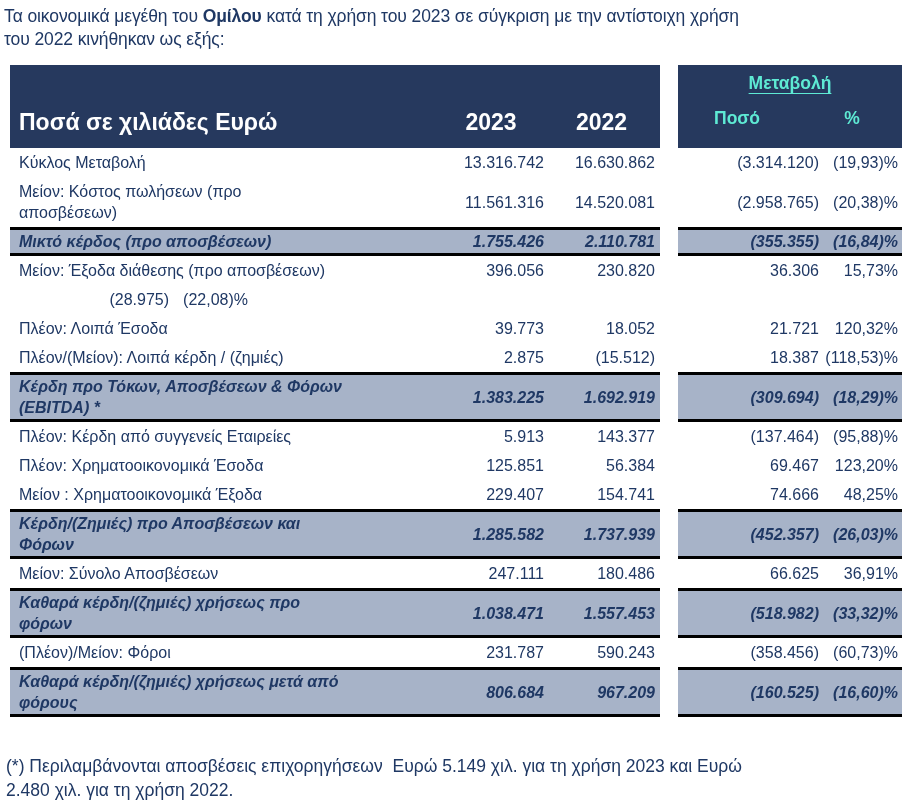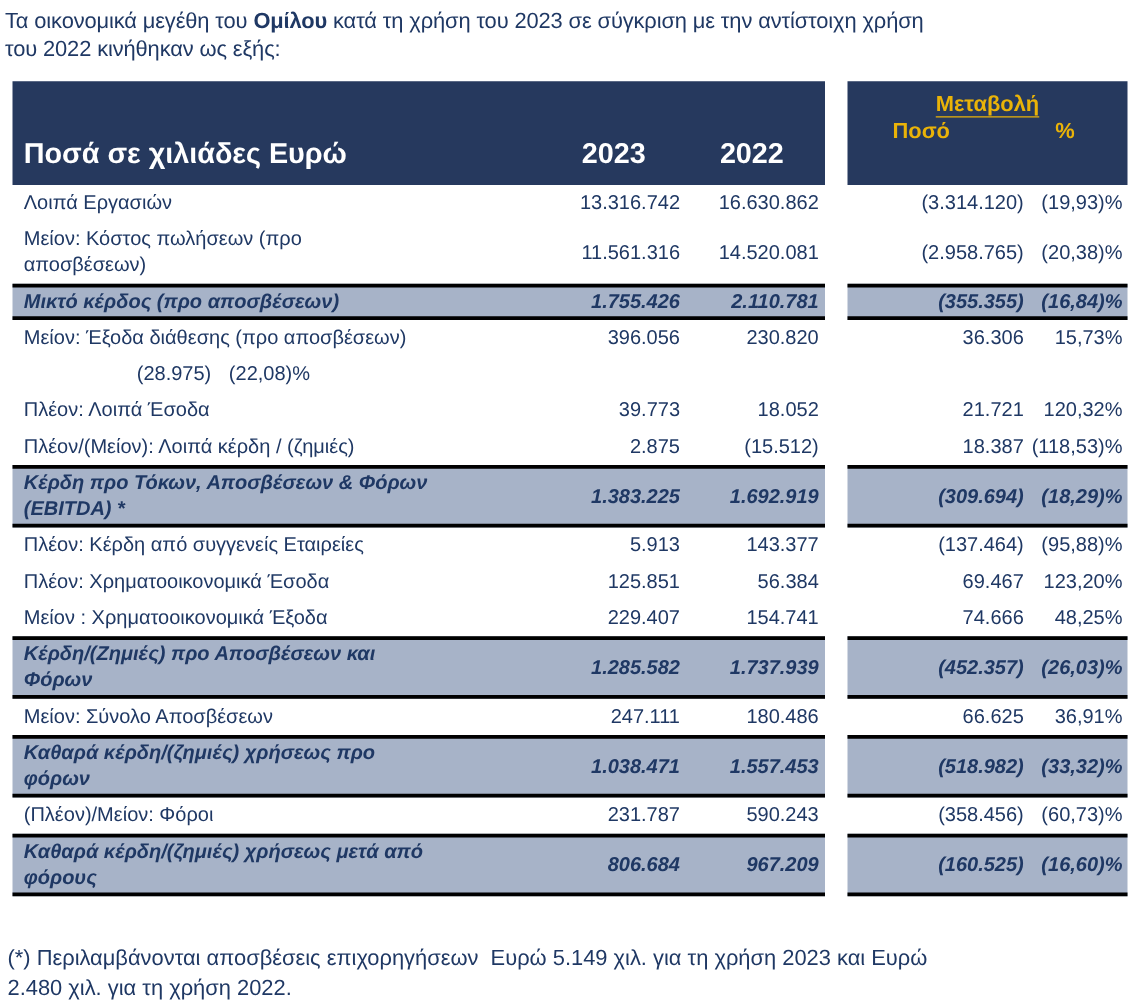--- a/index.html
+++ b/index.html
@@ -26,27 +26,27 @@
   .num{text-align:right;}
   .c2023{width:110px;padding-right:4px;}
   .c2022{width:112px;padding-right:5px;}
   .amt{flex:1;padding-right:1px;}
   .pct{width:82px;padding-right:4px;}
 
   
   .thead{display:flex;height:83px;}
   .thead .lblock{background:var(--navy);color:#fff;font-weight:bold;
     align-items:flex-end;padding-bottom:15px;font-size:23px;}
-  .thead .rblock{background:var(--navy);color:#eab308;font-weight:bold;
+  .thead .rblock{background:var(--navy);color:#5eead4;font-weight:bold;
     flex-direction:column;align-items:stretch;justify-content:flex-start;
     padding-top:8px;font-size:17.5px;}
   .chead{text-align:center;}
   .thead .label{white-space:nowrap;}
   .metavoli{text-align:center;text-decoration:underline;text-underline-offset:4px;}
-  .change-sub{display:flex;align-items:flex-end;}
+  .change-sub{display:flex;margin-top:14px;align-items:flex-end;}
   .change-sub .amt{padding-right:24px;}
   .change-sub .pct{padding-right:18px;}
 
   
   .trow.hl{font-weight:bold;}
   .trow.hl .lblock,.trow.hl .rblock{
     background:var(--hl);
     border-top:3px solid #000;
     border-bottom:3px solid #000;
     font-style:italic;
@@ -75,21 +75,21 @@
         <div class="change-sub">
           <div class="cell chead amt">Ποσό</div>
           <div class="cell chead pct">%</div>
         </div>
       </div>
     </div>
 
     <div>
         <div class="trow">
           <div class="lblock">
-            <div class="cell label">Λοιπά Εργασιών</div>
+            <div class="cell label">Κύκλος Μεταβολή</div>
             <div class="cell num c2023">13.316.742</div>
             <div class="cell num c2022">16.630.862</div>
           </div>
           <div class="gap"></div>
           <div class="rblock">
             <div class="cell num amt">(3.314.120)</div>
             <div class="cell num pct">(19,93)%</div>
           </div>
         </div>
         <div class="trow two">

